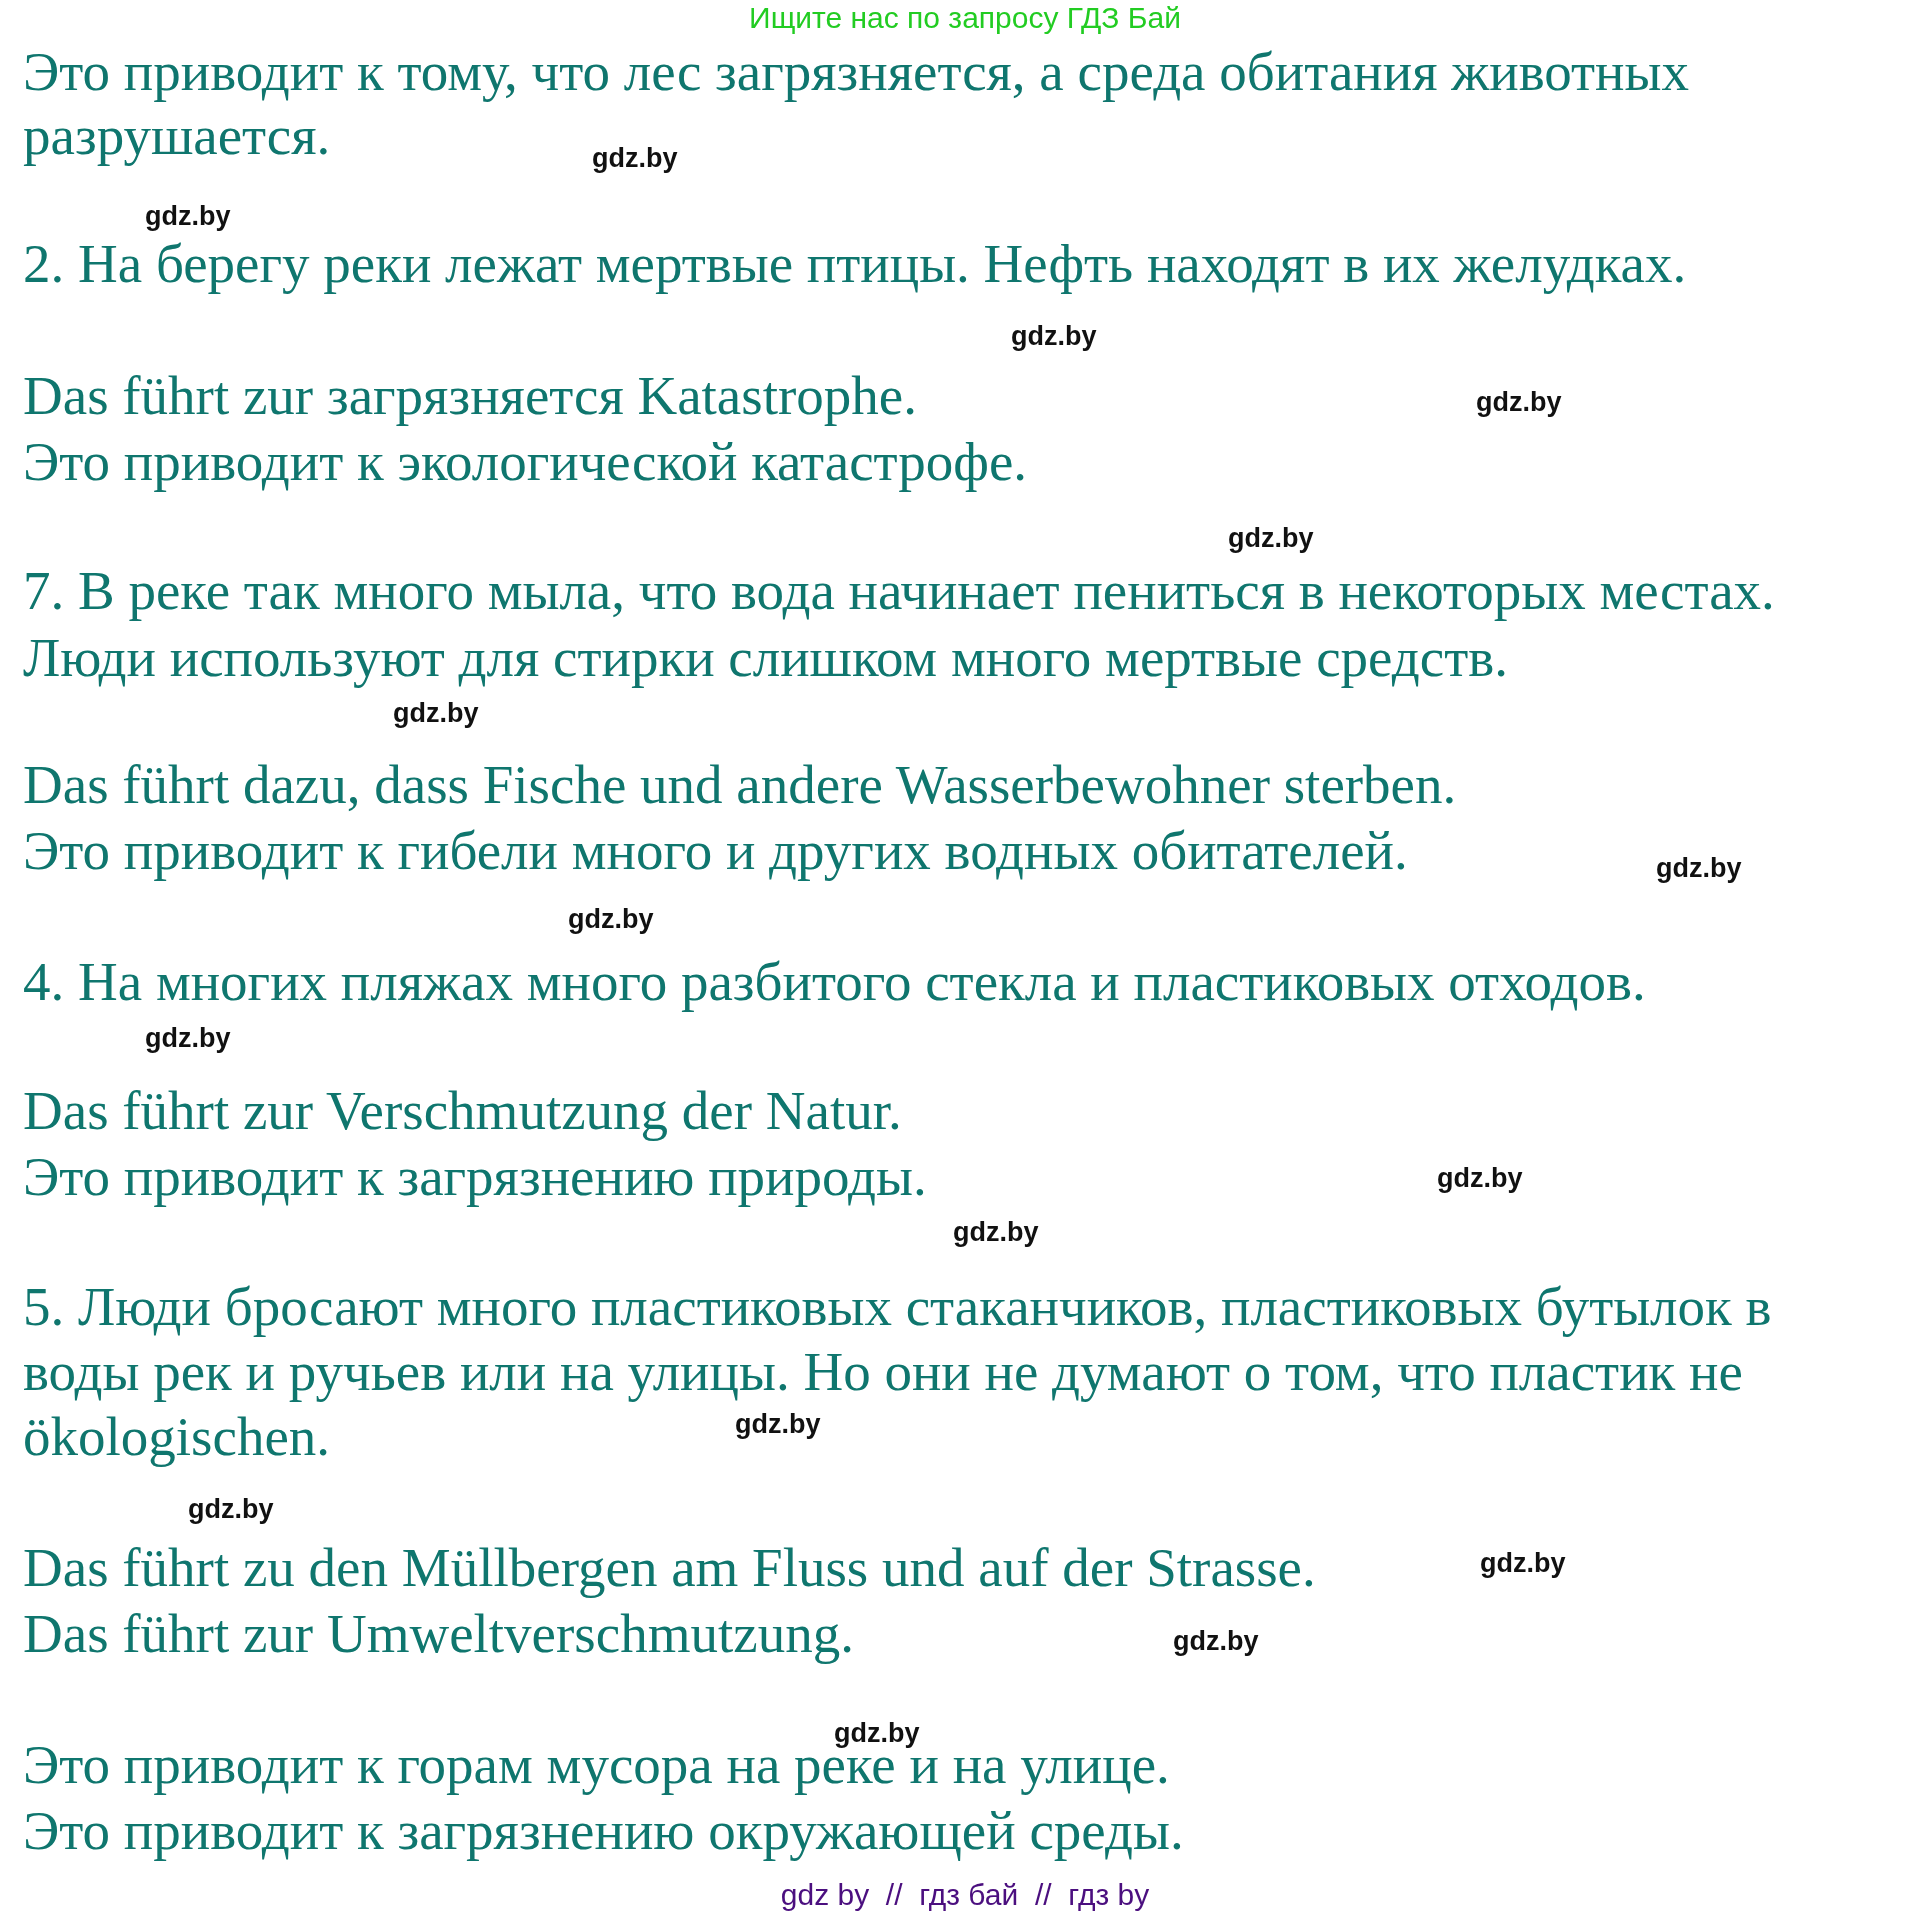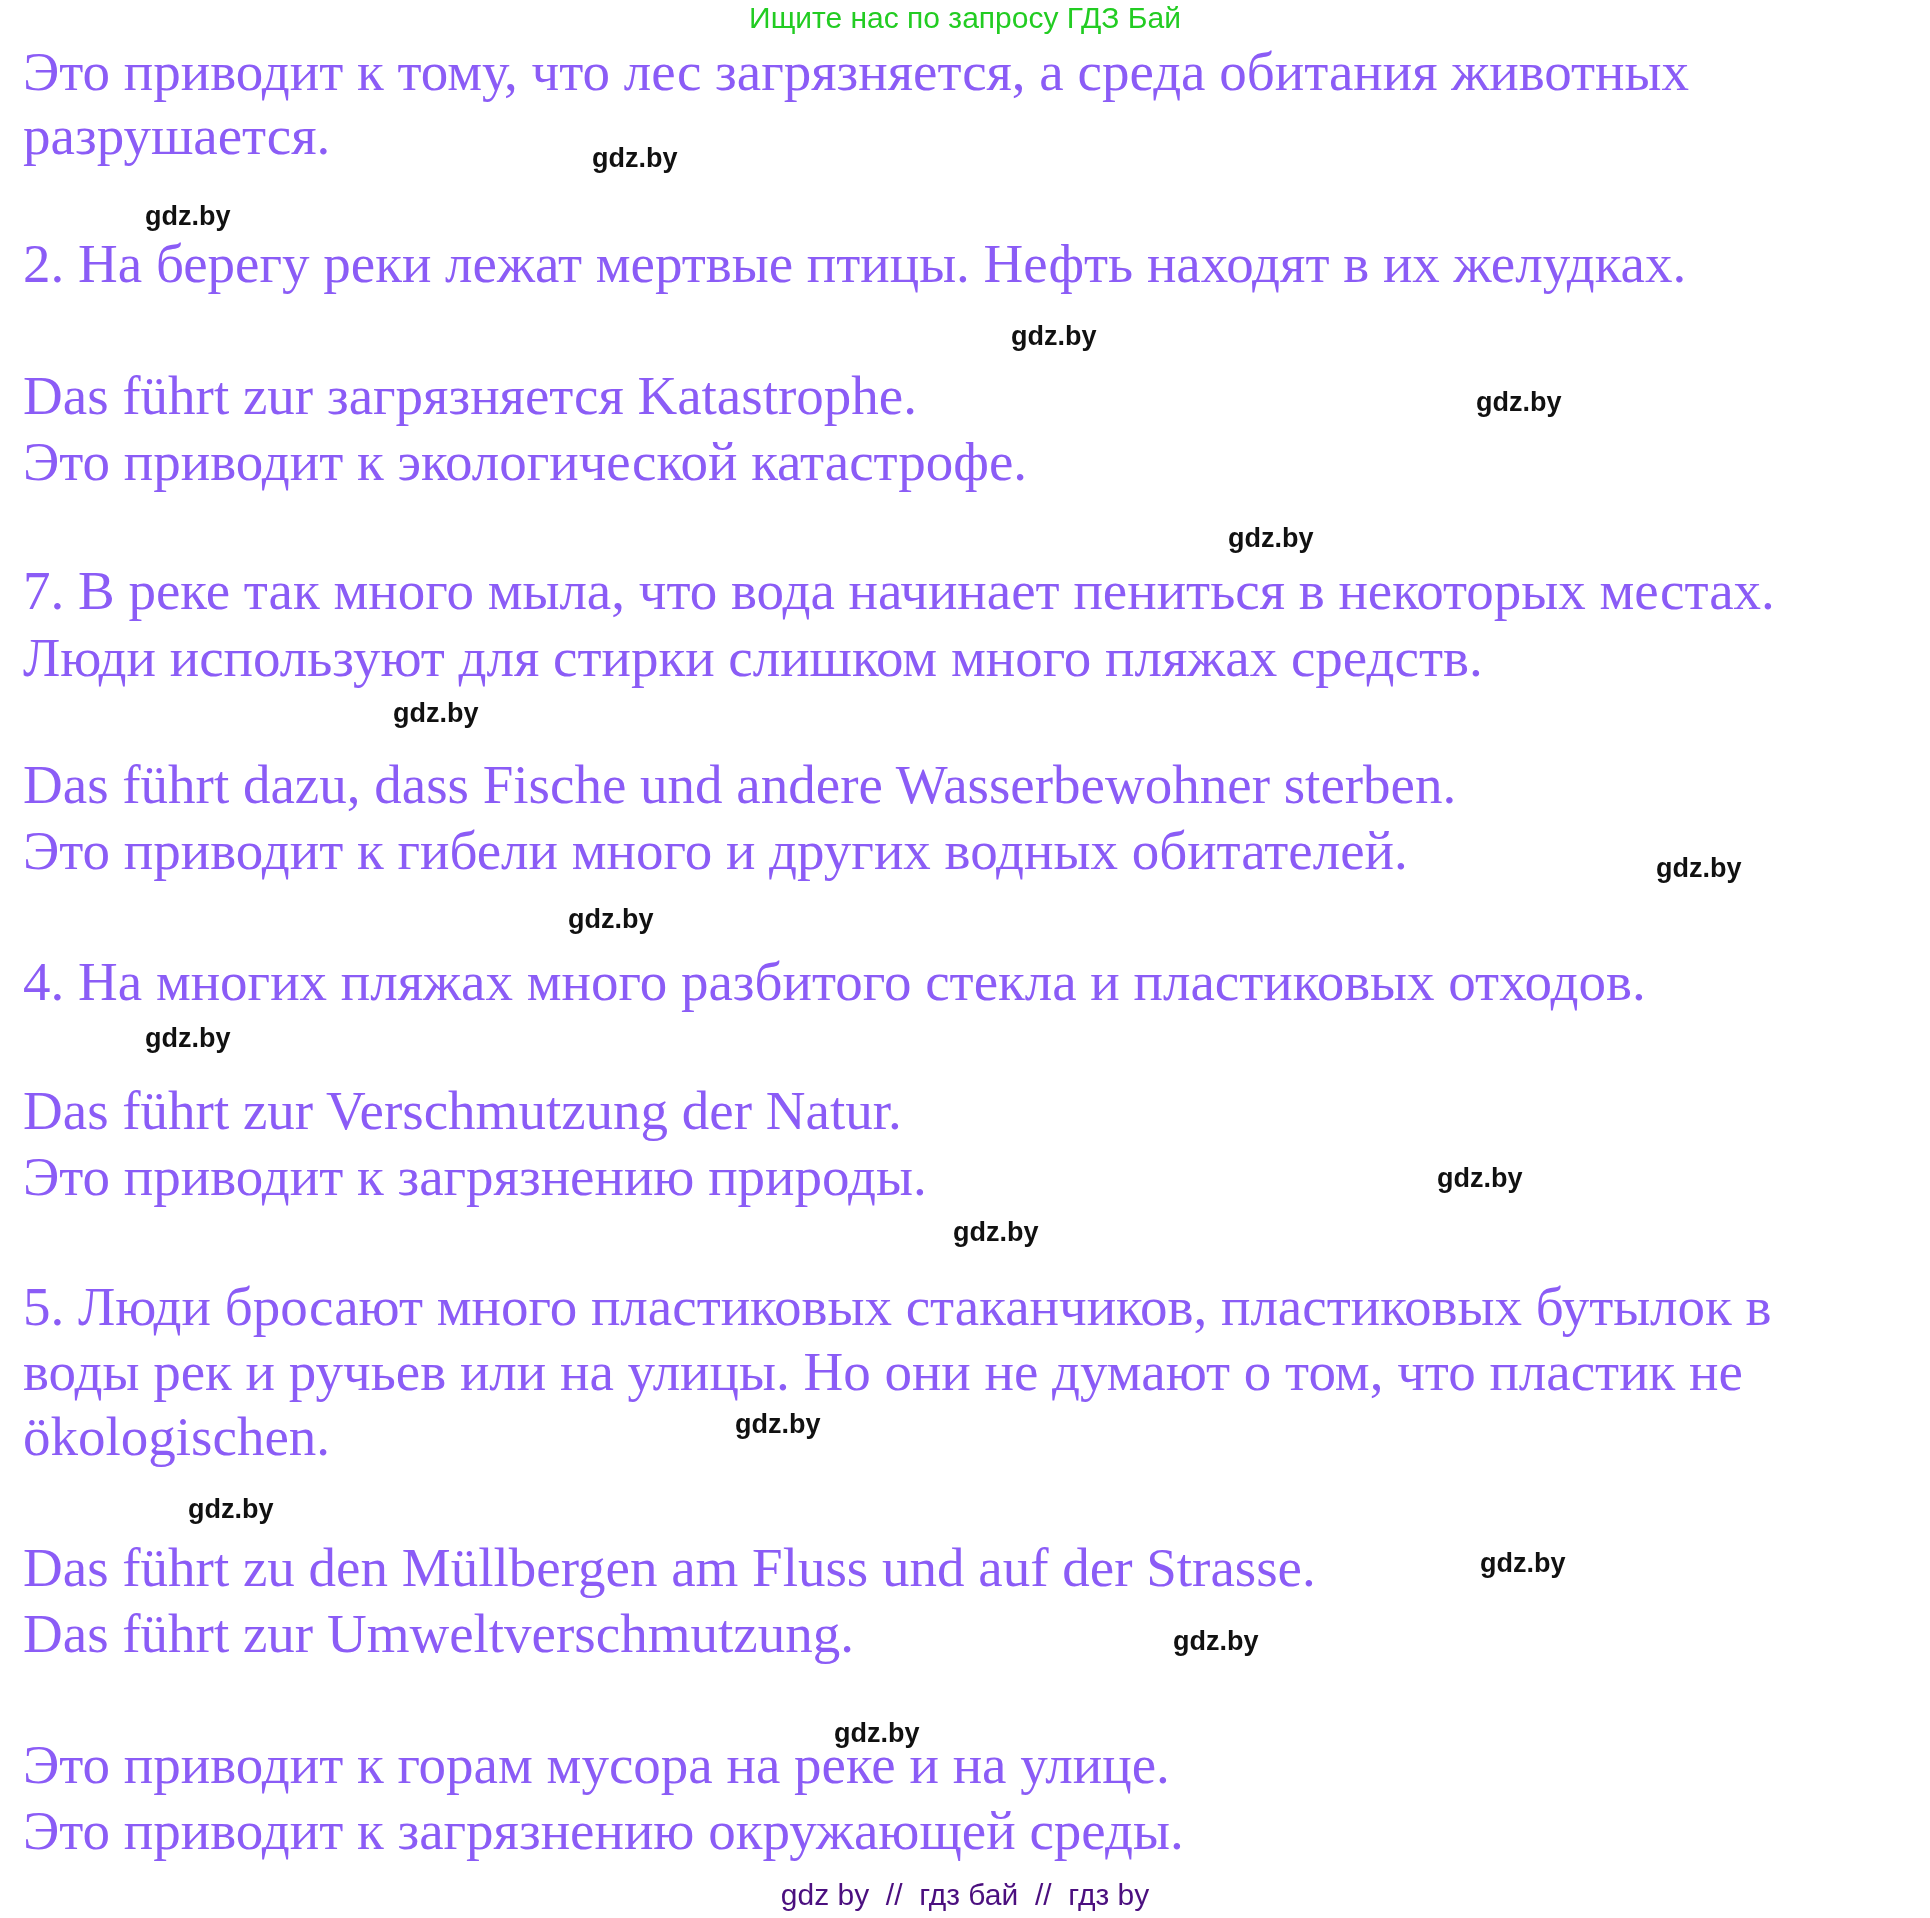--- a/index.html
+++ b/index.html
@@ -10,21 +10,21 @@
     font-size: 30px; line-height: 35px; color: #22cc22;
   }
   .ftr {
     position: absolute; left: 0; width: 1930px; top: 1877px; text-align: center;
     font-family: "Liberation Sans", "DejaVu Sans", sans-serif;
     font-size: 30px; line-height: 35px; color: #4b0f7f; white-space: pre;
   }
   .ln {
     position: absolute; left: 23px;
     font-family: "Liberation Serif", "DejaVu Serif", serif;
-    font-size: 55px; line-height: 55px; color: #8b5cf6; white-space: nowrap;
+    font-size: 55px; line-height: 55px; color: #0f766e; white-space: nowrap;
   }
   .wm {
     position: absolute;
     font-family: "Liberation Sans", "DejaVu Sans", sans-serif;
     font-size: 27px; line-height: 29px; color: #111111; white-space: nowrap; font-weight: bold;
   }
 </style>
 </head>
 <body>
 
@@ -36,21 +36,21 @@
 <div class="wm" style="left:145px;top:202px">gdz.by</div>
 
 <div class="ln" style="top:236px">2. На берегу реки лежат мертвые птицы. Нефть находят в их желудках.</div>
 <div class="wm" style="left:1011px;top:322px">gdz.by</div>
 <div class="ln" style="top:368px">Das führt zur загрязняется Katastrophe.</div>
 <div class="wm" style="left:1476px;top:388px">gdz.by</div>
 <div class="ln" style="top:434px">Это приводит к экологической катастрофе.</div>
 <div class="wm" style="left:1228px;top:524px">gdz.by</div>
 
 <div class="ln" style="top:563px">7. В реке так много мыла, что вода начинает пениться в некоторых местах.</div>
-<div class="ln" style="top:630px">Люди используют для стирки слишком много пляжах средств.</div>
+<div class="ln" style="top:630px">Люди используют для стирки слишком много мертвые средств.</div>
 <div class="wm" style="left:393px;top:699px">gdz.by</div>
 <div class="ln" style="top:757px">Das führt dazu, dass Fische und andere Wasserbewohner sterben.</div>
 <div class="ln" style="top:823px">Это приводит к гибели много и других водных обитателей.</div>
 <div class="wm" style="left:1656px;top:854px">gdz.by</div>
 <div class="wm" style="left:568px;top:905px">gdz.by</div>
 
 <div class="ln" style="top:954px">4. На многих пляжах много разбитого стекла и пластиковых отходов.</div>
 <div class="wm" style="left:145px;top:1024px">gdz.by</div>
 <div class="ln" style="top:1083px">Das führt zur Verschmutzung der Natur.</div>
 <div class="ln" style="top:1149px">Это приводит к загрязнению природы.</div>

